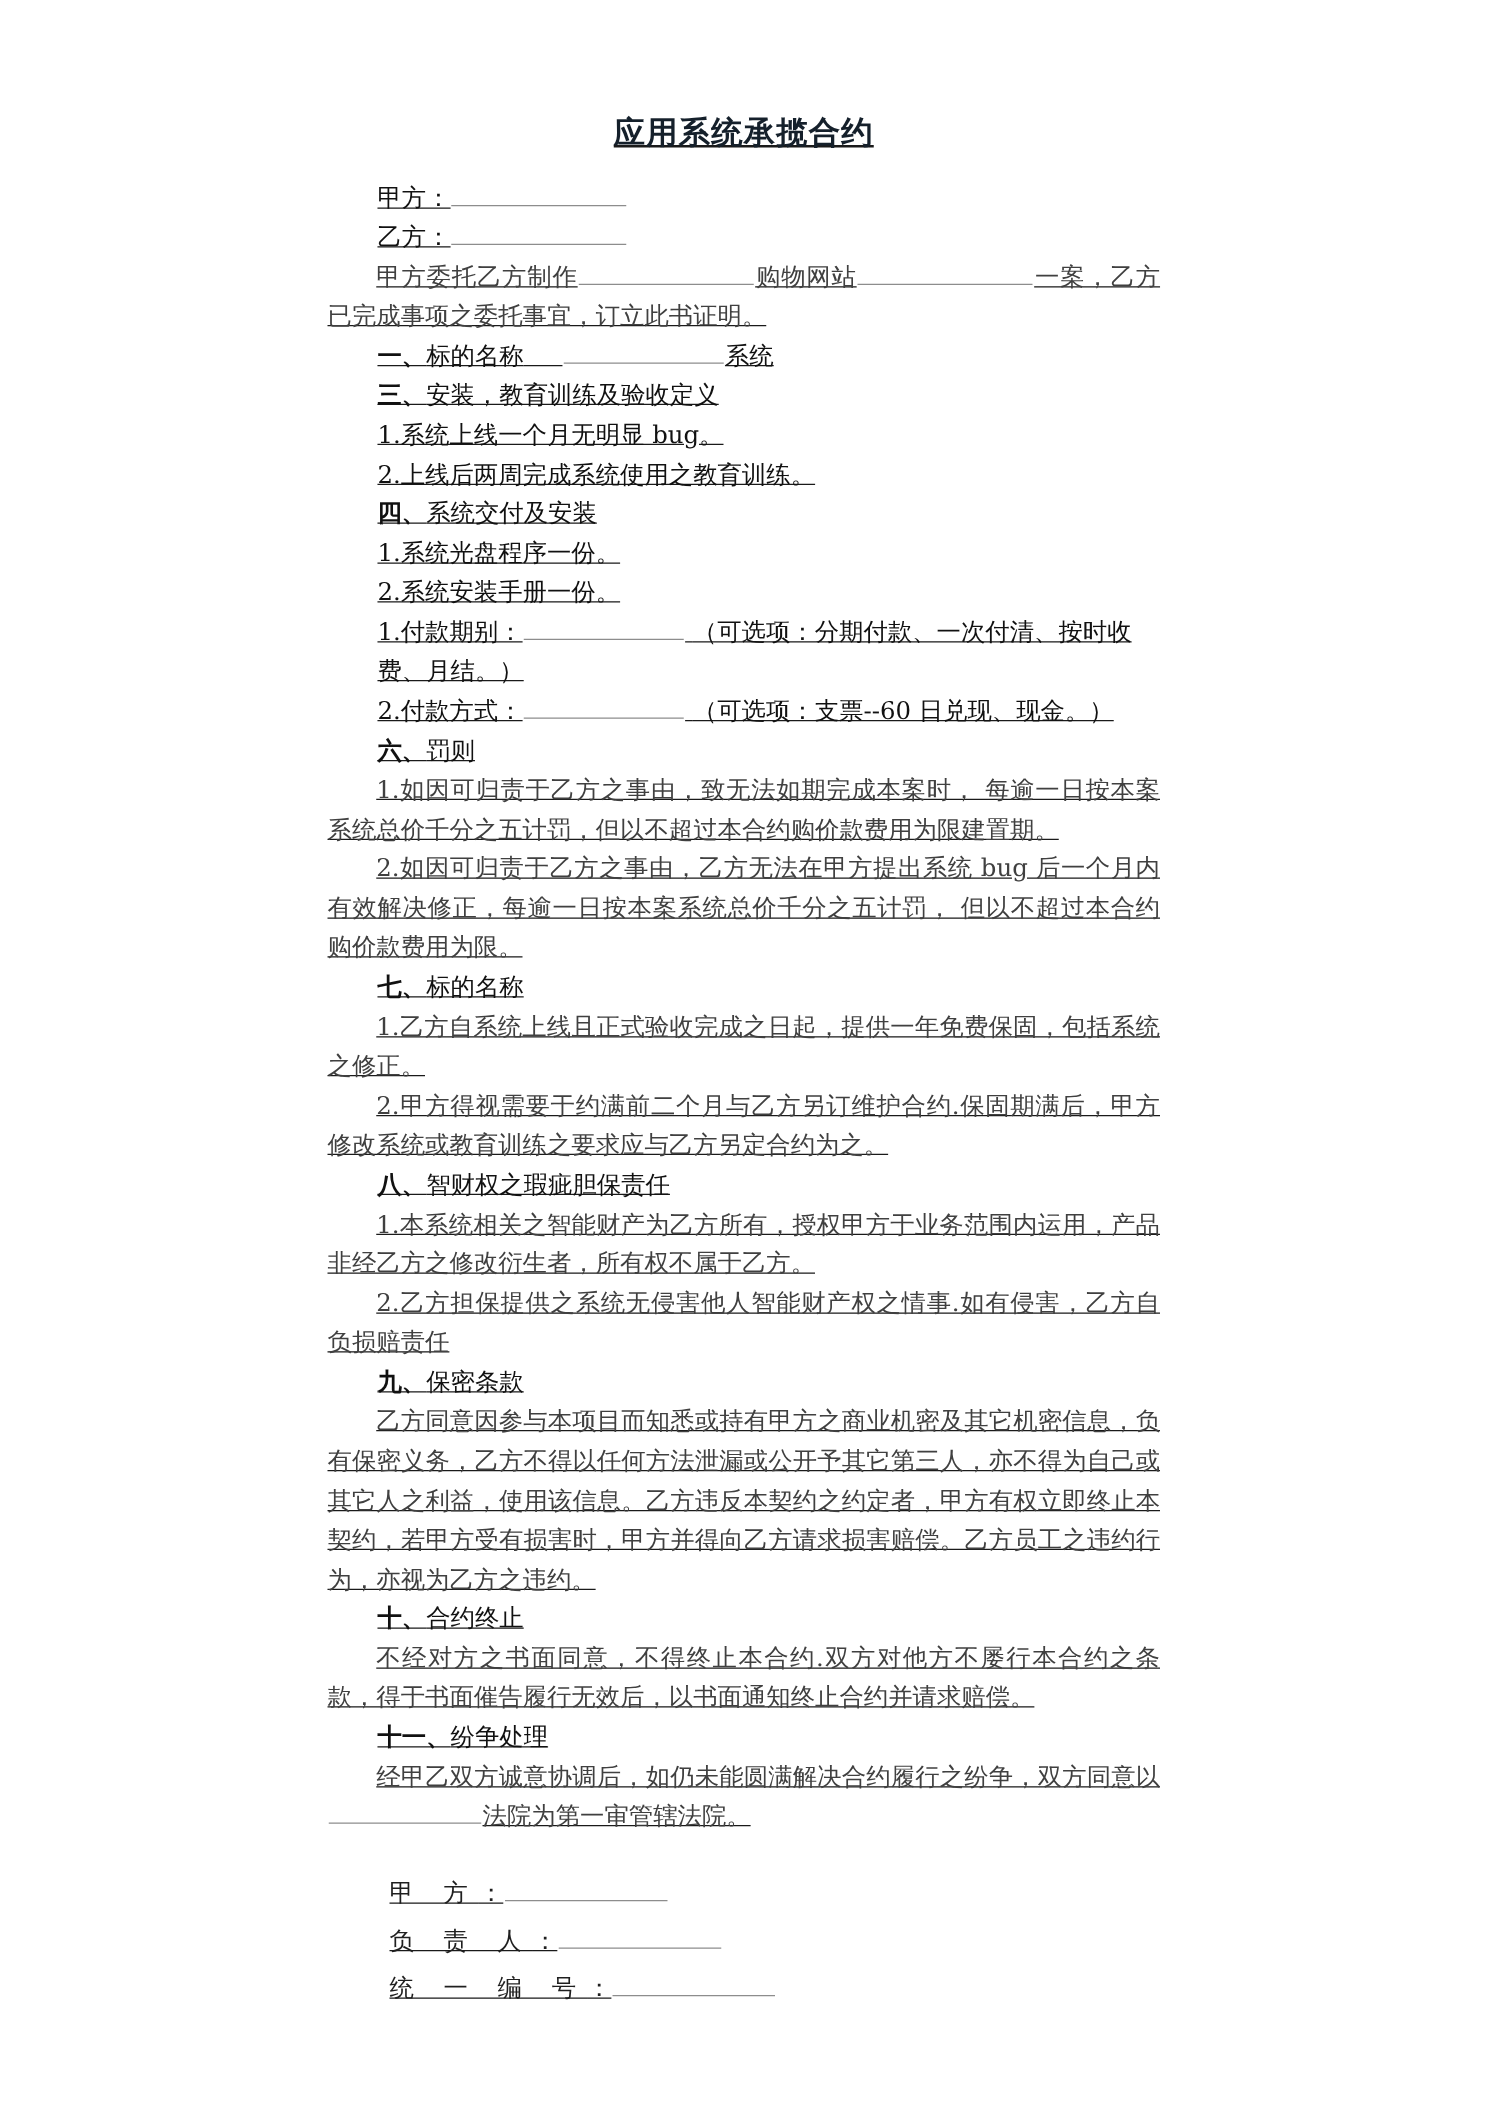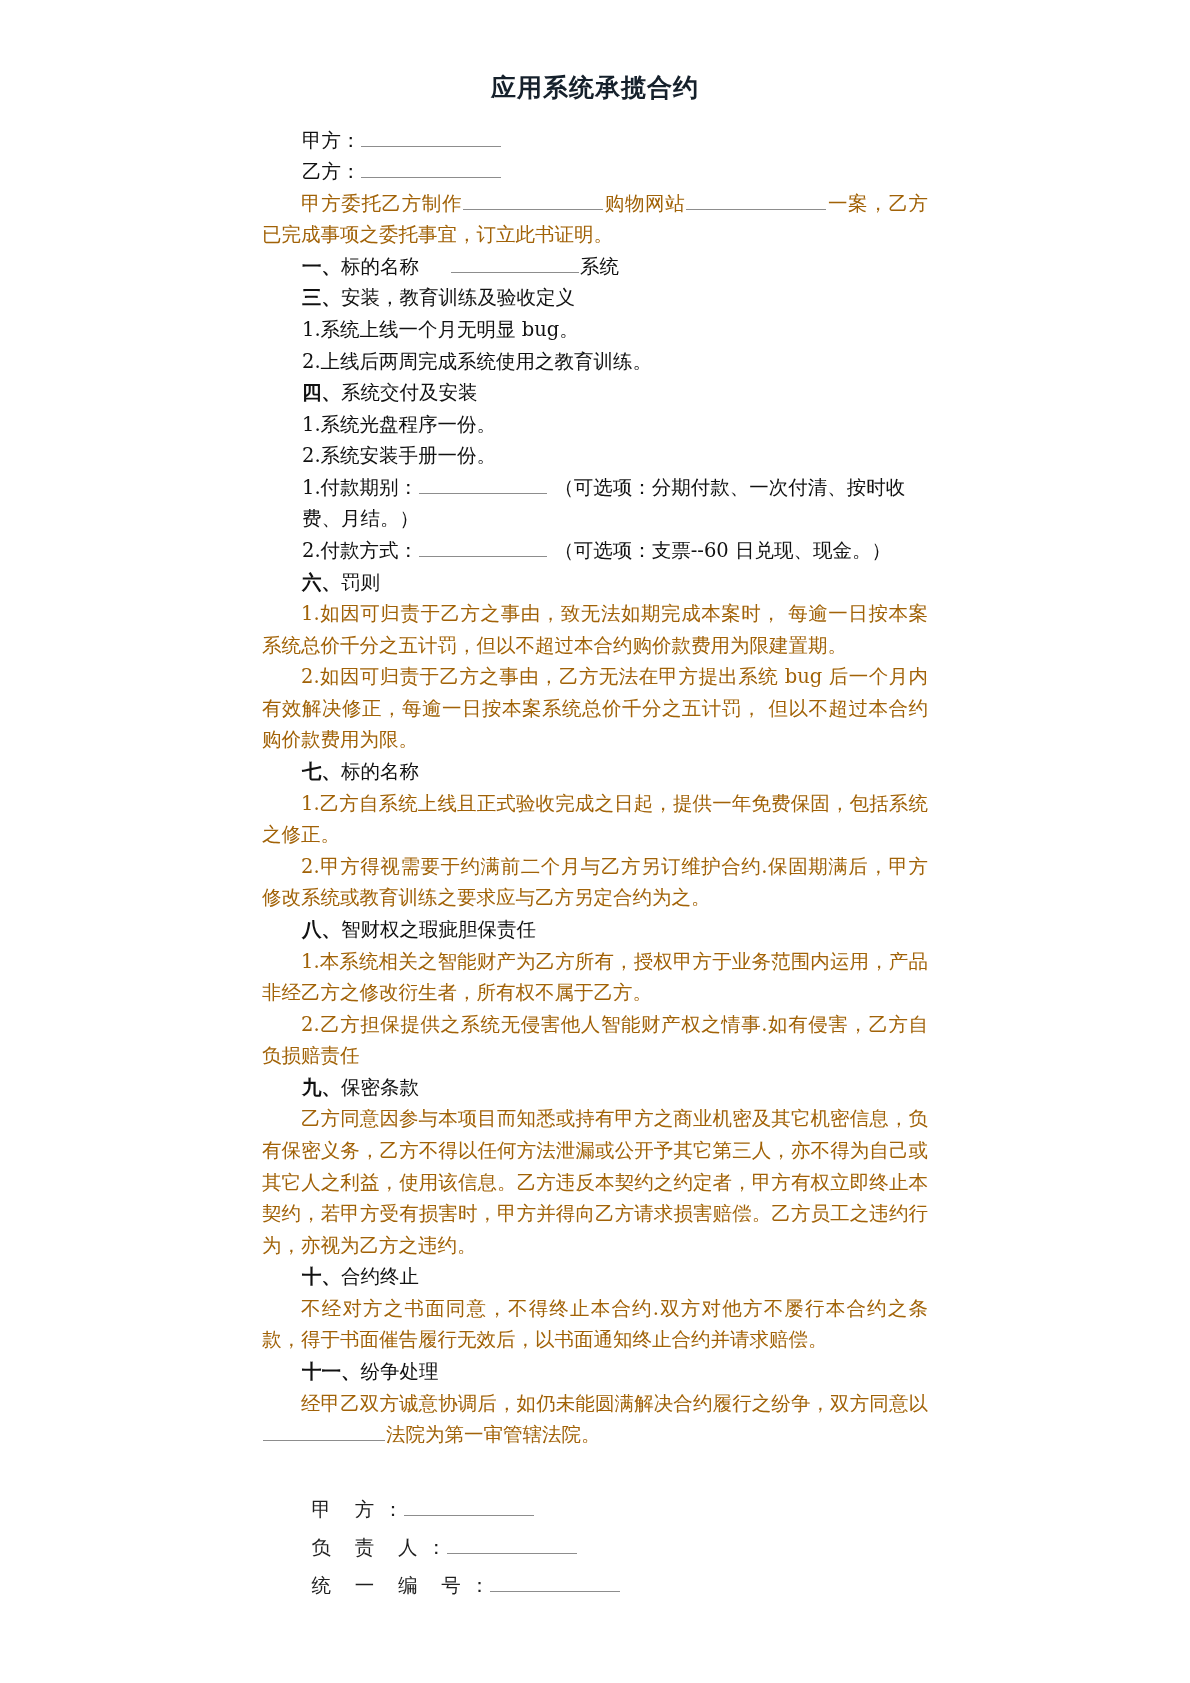--- a/index.html
+++ b/index.html
@@ -12,38 +12,39 @@
     font-family: "DejaVu Serif", "Liberation Serif", serif;
     color: #1a1a1a;
   }
   .page {
     position: relative;
     width: 962px;
     height: 1683px;
     margin: 0 auto;
     background: #ffffff;
     box-sizing: border-box;
-    padding: 72px 148px 60px 148px;
+    padding: 90px 148px 60px 148px;
     overflow: hidden;
+    text-decoration: underline;
   }
   .doc-title {
     text-align: center;
     font-size: 25px;
     font-weight: bold;
     letter-spacing: 1px;
     color: #15202b;
     margin: 0 0 20px 0;
     line-height: 1.3;
     font-family: "DejaVu Serif", "Liberation Serif", serif;
   }
   .line {
     font-size: 19.5px;
     line-height: 1.62;
     margin: 0;
-    color: #a16207;
+    color: #404040;
     text-align: justify;
     text-justify: inter-ideograph;
     white-space: pre-wrap;
   }
   .indent1 { text-indent: 2em; }
   .heading {
     font-size: 19.5px;
     line-height: 1.62;
     margin: 0;
     padding-left: 2.05em;
@@ -57,21 +58,21 @@
     border-bottom: 1px solid #8d8d8d;
     vertical-align: baseline;
     height: 1.05em;
     margin: 0 1px;
   }
   .blank.w-long { width: 140px; }
   .blank.w-med  { width: 128px; }
   .blank.w-sig  { width: 130px; }
   .blank.w-sec  { width: 122px; }
   .sig-block {
-    margin-top: 40px;
+    margin-top: 27px;
     padding-left: 3.1em;
   }
   .sig-row {
     font-size: 19.5px;
     line-height: 1.95;
     color: #1f1f1f;
     white-space: nowrap;
   }
   .sig-label {
     letter-spacing: 0.45em;

